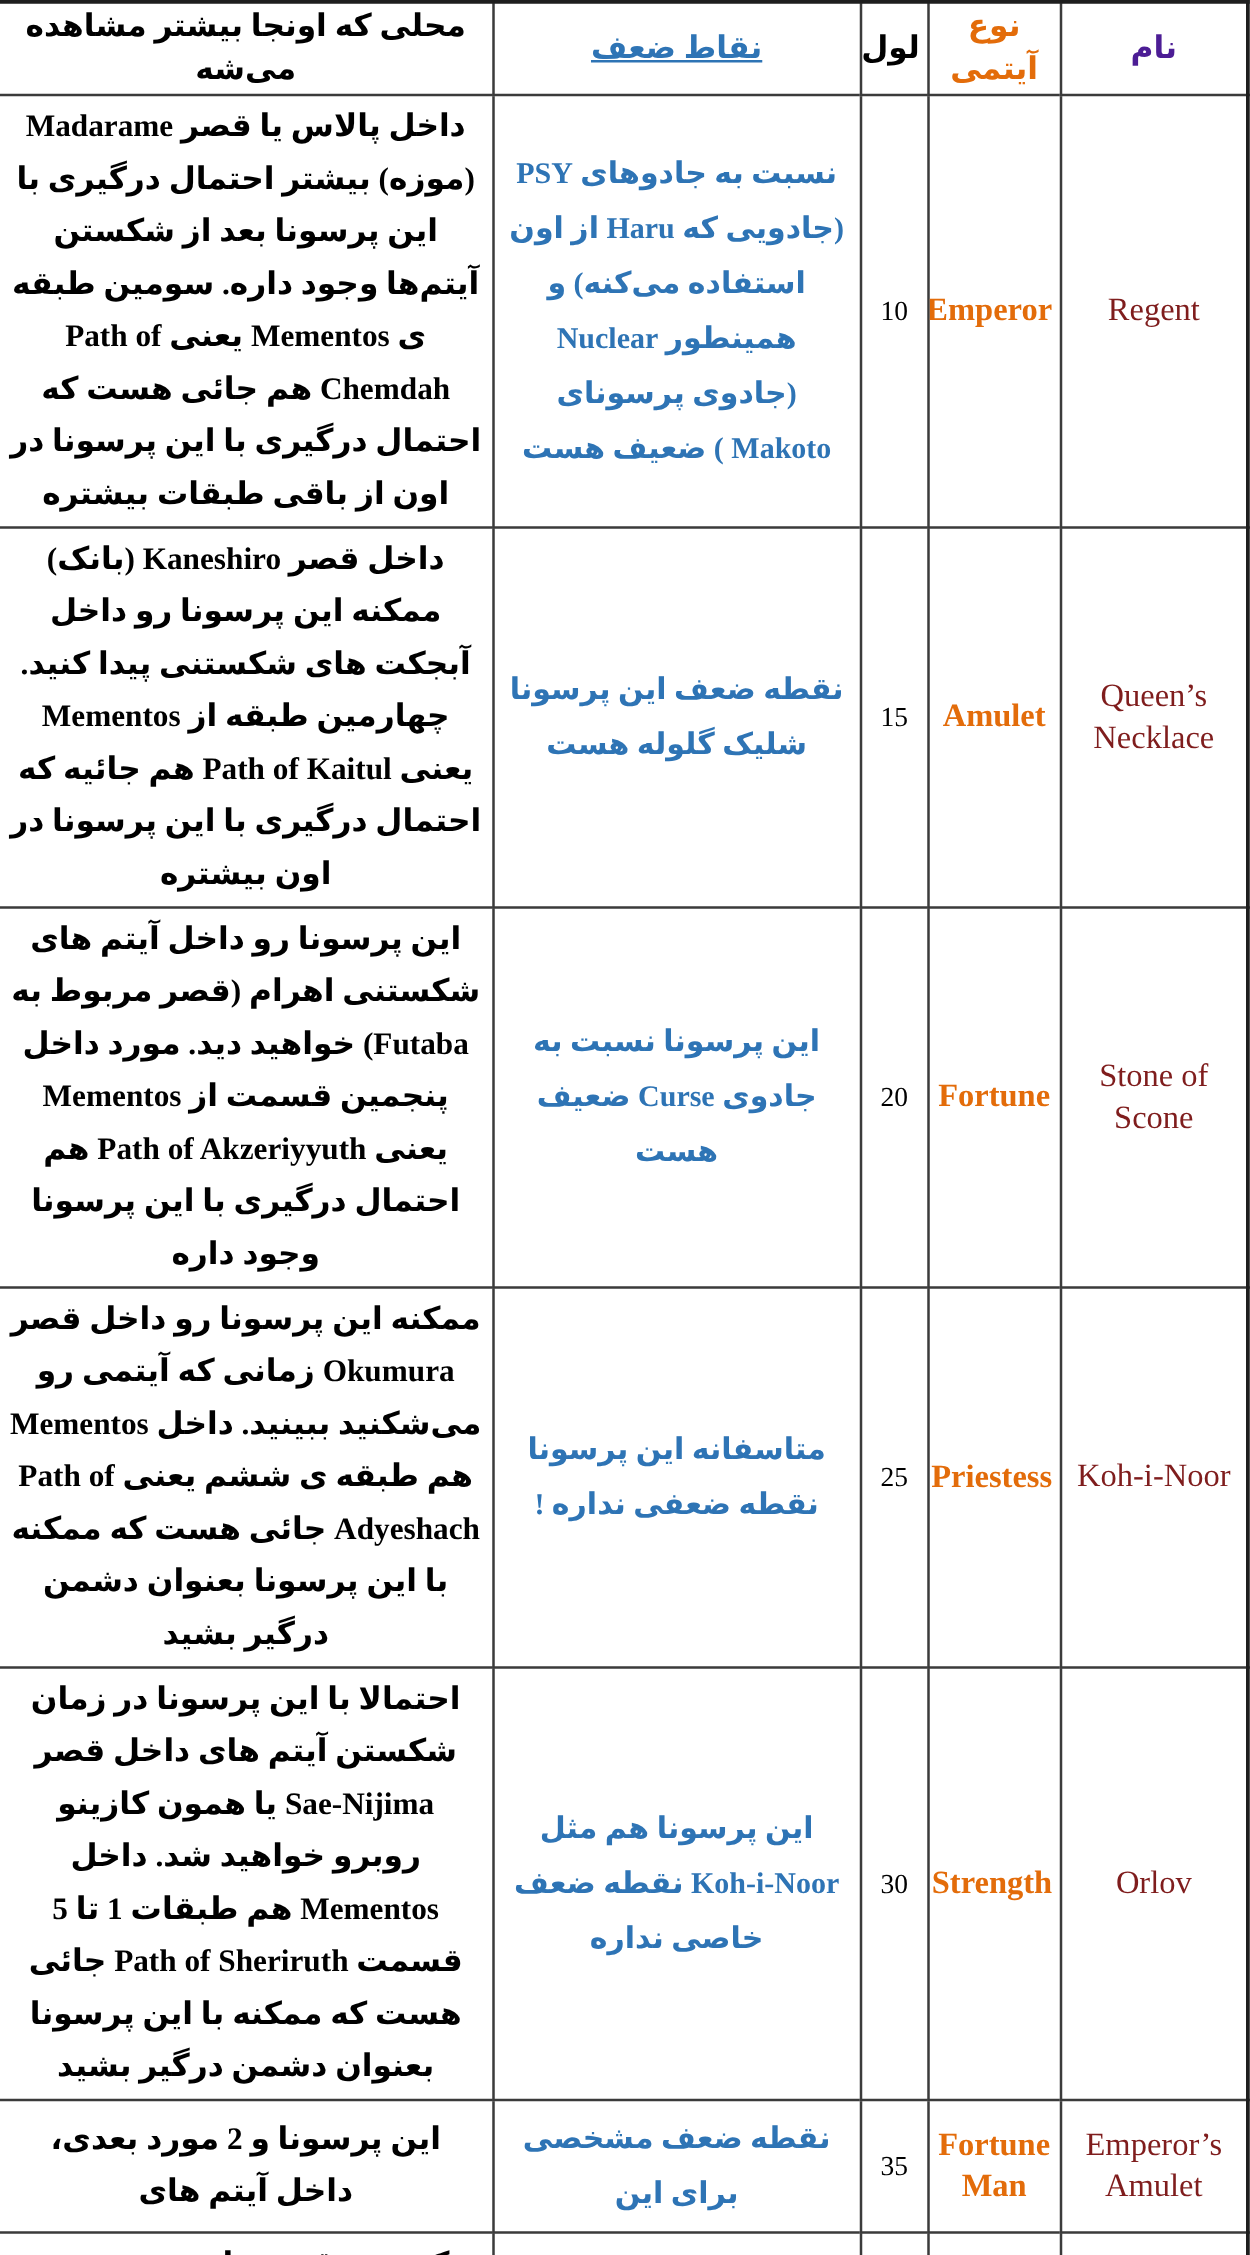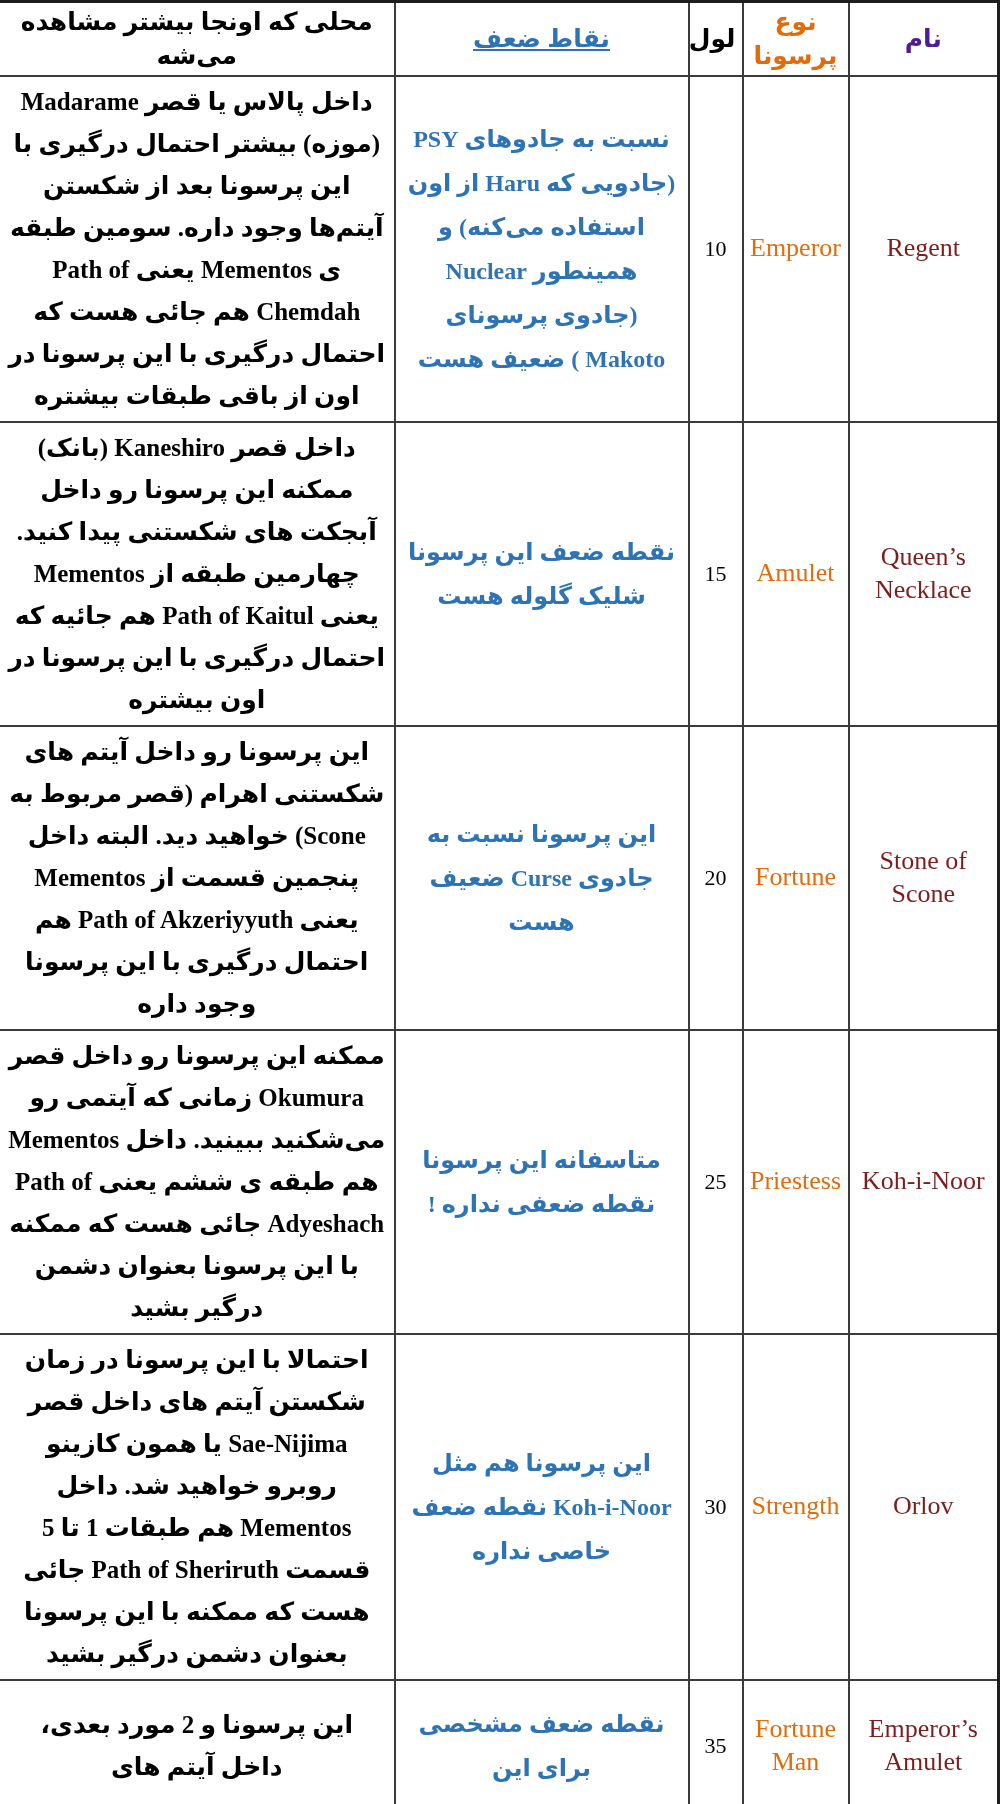--- a/index.html
+++ b/index.html
@@ -12,41 +12,41 @@
     border:2px solid #3b3b3b;vertical-align:middle;text-align:center;
     overflow:hidden;padding:2px 6px;color:#000000;
   }
   
   .hdr{font-weight:700;font-size:25px;line-height:1.35;}
   .hdr-name{color:#4c1d95;}
   .hdr-type{color:#e36c0a;}
   .hdr-weak{color:#2e74b5;text-decoration:underline;}
   
   .cell-name{color:#7f1d1d;font-size:26px;line-height:1.25;font-weight:400;}
-  .cell-type{color:#e36c0a;font-size:26px;line-height:1.25;font-weight:400;}
+  .cell-type{color:#e36c0a;font-size:26px;line-height:1.25;font-weight:700;}
   .cell-level{font-size:22px;font-weight:400;}
-  .cell-weak{color:#2e74b5;font-size:24px;font-weight:700;line-height:44px;padding:21px 10px;}
+  .cell-weak{color:#2e74b5;font-size:24px;font-weight:700;line-height:44px;padding:8px 10px;}
   .cell-loc{font-size:25px;font-weight:700;line-height:42px;padding:4px 8px;}
 </style>
 </head>
 <body>
 
 <table>
   <colgroup>
     <col style="width:150px">
       <col style="width:106px">
       <col style="width:54px">
     <col style="width:294px">
       <col style="width:396px">
   </colgroup>
 
   <tbody>
       <tr style="height:72px">
     <td class="hdr hdr-name">نام</td>
-    <td class="hdr hdr-type">نوع پرسونا</td>
+    <td class="hdr hdr-type">نوع آیتمی</td>
     <td class="hdr">لول</td>
     <td class="hdr hdr-weak">نقاط ضعف</td>
     <td class="hdr">محلی که اونجا بیشتر مشاهده می‌شه</td>
   </tr>
 
   <tr style="height:273px">
     <td class="cell-name">Regent</td>
     <td class="cell-type">Emperor</td>
     <td class="cell-level">10</td>
     <td class="cell-weak">نسبت به جادوهای PSY (جادویی که Haru از اون استفاده می‌کنه) و همینطور Nuclear (جادوی پرسونای Makoto ) ضعیف هست</td>
@@ -59,21 +59,21 @@
     <td class="cell-level">15</td>
     <td class="cell-weak">نقطه ضعف این پرسونا شلیک گلوله هست</td>
     <td class="cell-loc">داخل قصر Kaneshiro (بانک) ممکنه این پرسونا رو داخل آبجکت های شکستنی پیدا کنید. چهارمین طبقه از Mementos یعنی Path of Kaitul هم جائیه که احتمال درگیری با این پرسونا در اون بیشتره</td>
   </tr>
 
   <tr style="height:228px">
     <td class="cell-name">Stone of Scone</td>
     <td class="cell-type">Fortune</td>
     <td class="cell-level">20</td>
     <td class="cell-weak">این پرسونا نسبت به جادوی Curse ضعیف هست</td>
-    <td class="cell-loc">این پرسونا رو داخل آیتم های شکستنی اهرام (قصر مربوط به Scone) خواهید دید. البته داخل پنجمین قسمت از Mementos یعنی Path of Akzeriyyuth هم احتمال درگیری با این پرسونا وجود داره</td>
+    <td class="cell-loc">این پرسونا رو داخل آیتم های شکستنی اهرام (قصر مربوط به Futaba) خواهید دید. مورد داخل پنجمین قسمت از Mementos یعنی Path of Akzeriyyuth هم احتمال درگیری با این پرسونا وجود داره</td>
   </tr>
 
   <tr style="height:220px">
     <td class="cell-name">Koh-i-Noor</td>
     <td class="cell-type">Priestess</td>
     <td class="cell-level">25</td>
     <td class="cell-weak">متاسفانه این پرسونا نقطه ضعفی نداره !</td>
     <td class="cell-loc">ممکنه این پرسونا رو داخل قصر Okumura زمانی که آیتمی رو می‌شکنید ببینید. داخل Mementos هم طبقه ی ششم یعنی Path of Adyeshach جائی هست که ممکنه با این پرسونا بعنوان دشمن درگیر بشید</td>
   </tr>
 

